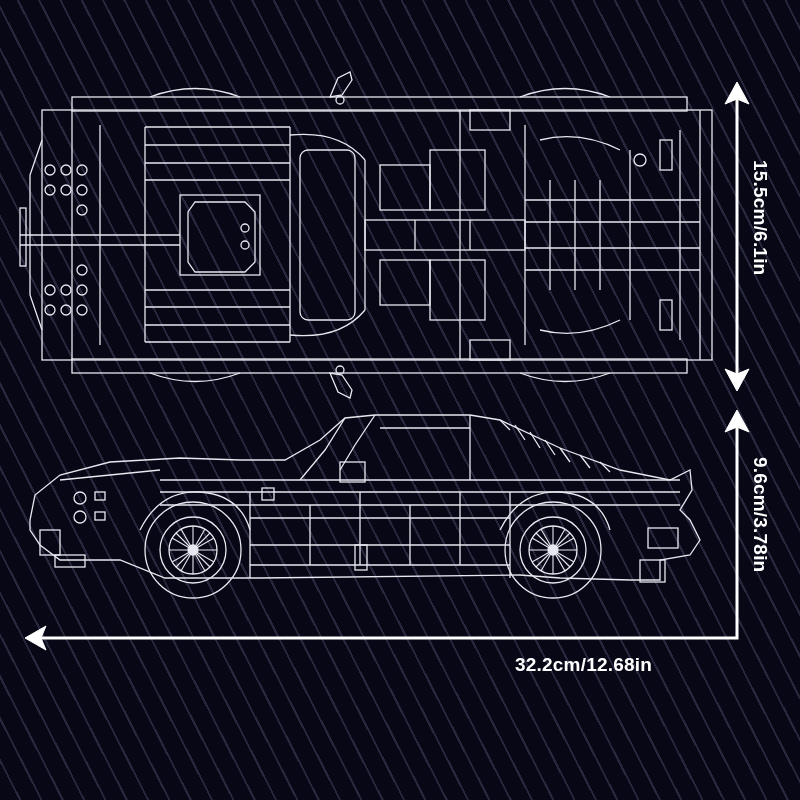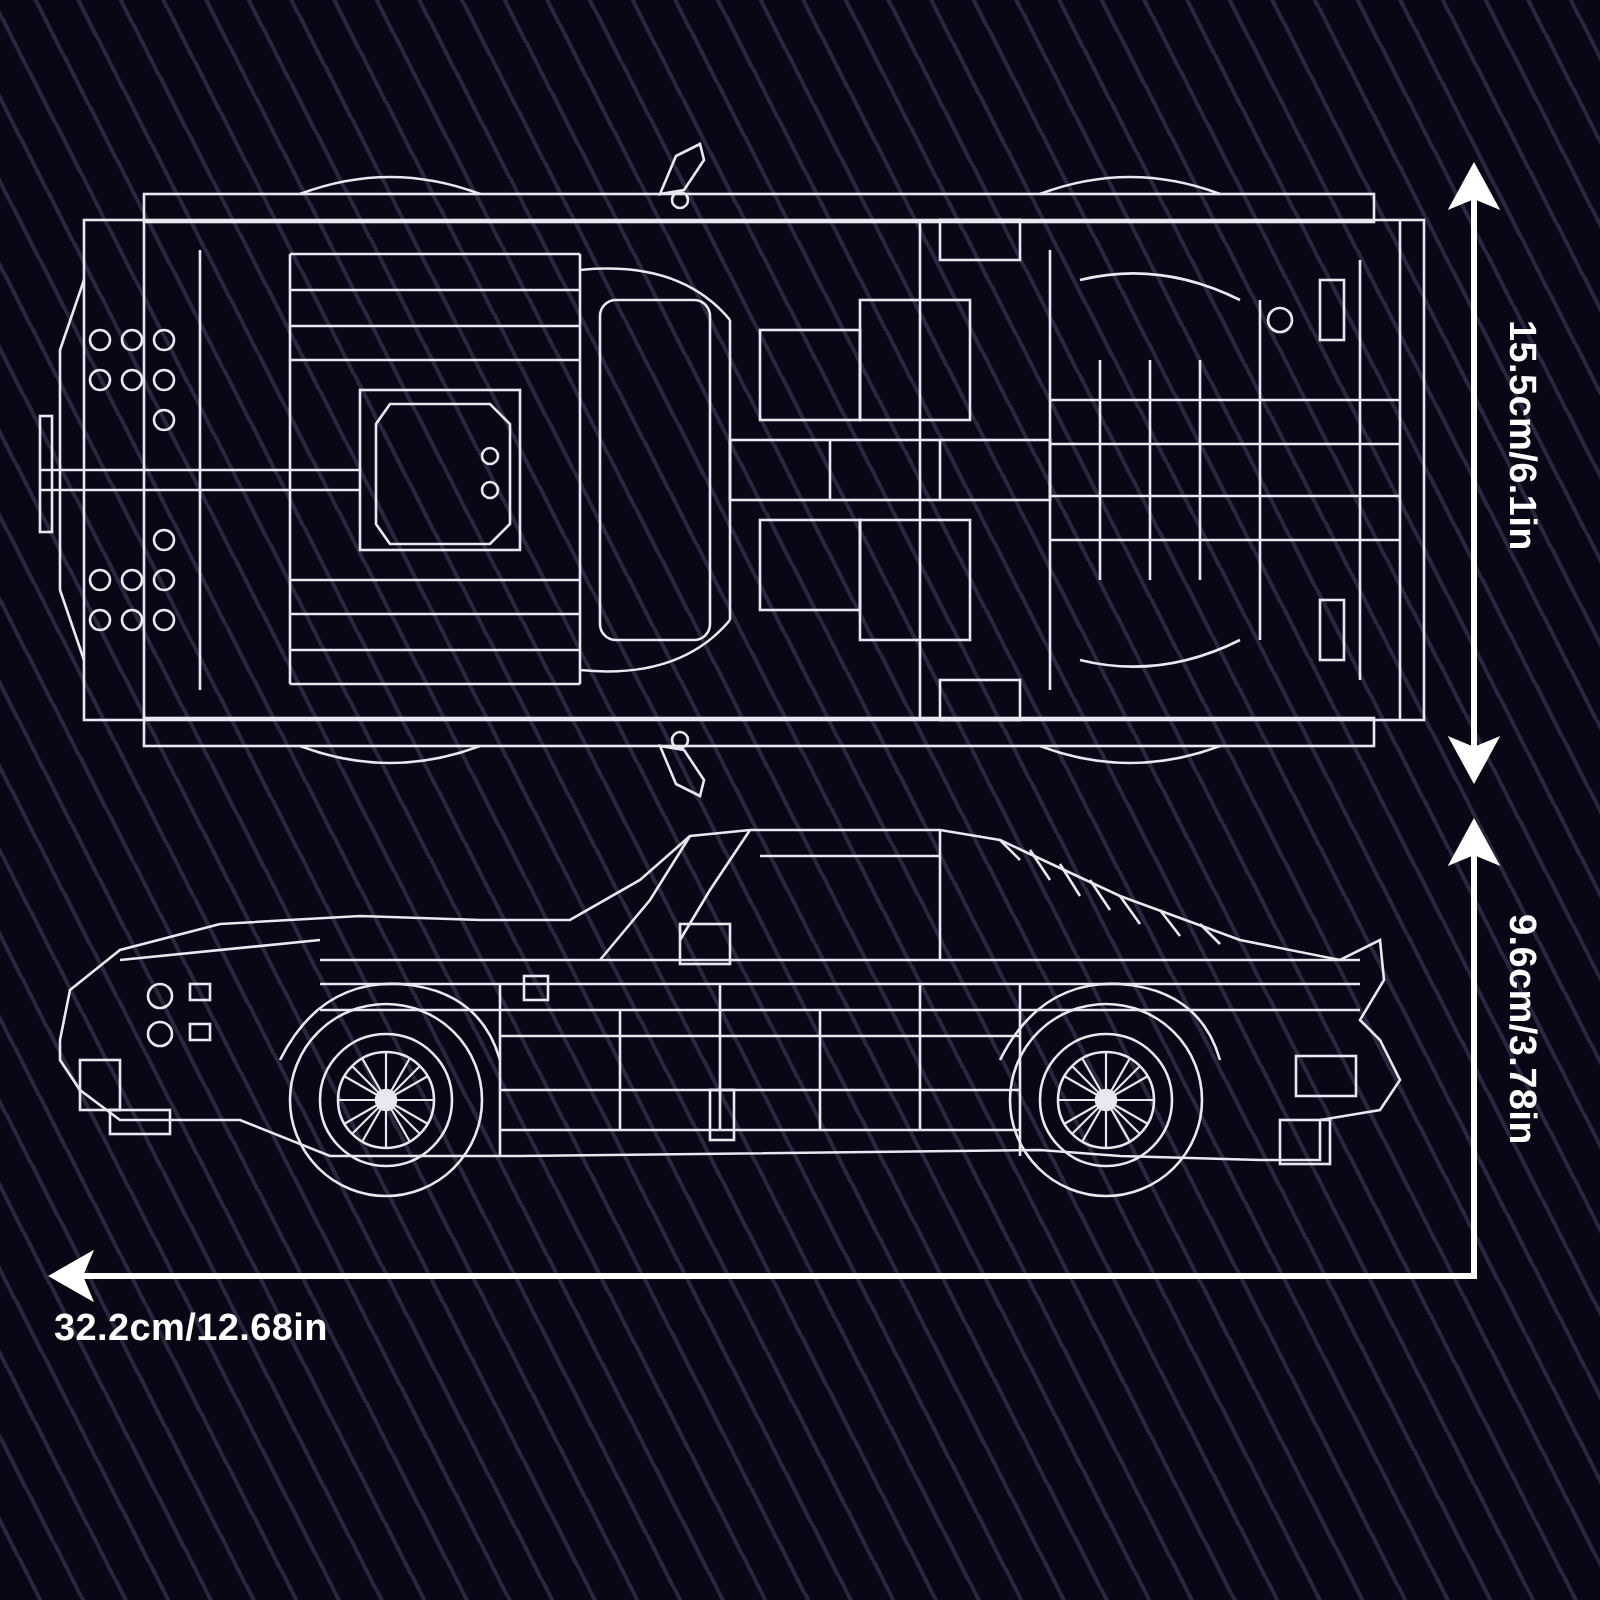--- a/index.html
+++ b/index.html
@@ -3,21 +3,21 @@
 <meta charset="utf-8">
 <style>
   html, body { margin:0; padding:0; }
   body { width:800px; height:800px; overflow:hidden; background:#070716; position:relative; font-family:"Liberation Sans", sans-serif; }
   .bg-stripes { position:absolute; inset:0;
     background-image: repeating-linear-gradient(63deg, transparent 0px, transparent 17px, rgba(120,120,160,0.28) 17px, rgba(120,120,160,0.28) 19px);
   }
   svg.drawing { position:absolute; left:0; top:0; }
   .dim-label { position:absolute; color:#ffffff; font-weight:bold; font-size:19px; letter-spacing:0.2px; white-space:nowrap; }
   .dim-label.vertical { transform-origin:left top; transform: rotate(90deg); }
-  #label-width { left:0; width:652px; text-align:left; top:654px;margin-left:27px; }
+  #label-width { left:0; width:652px; text-align:right; top:654px; }
   #label-depth { left:771px; top:160px; }
   #label-height { left:771px; top:457px; }
 </style>
 </head>
 <body>
 
 <div class="bg-stripes"></div>
 
 <svg class="drawing" width="800" height="800" viewBox="0 0 800 800" fill="none" stroke="#e8e8f0" stroke-width="1.3">
 

